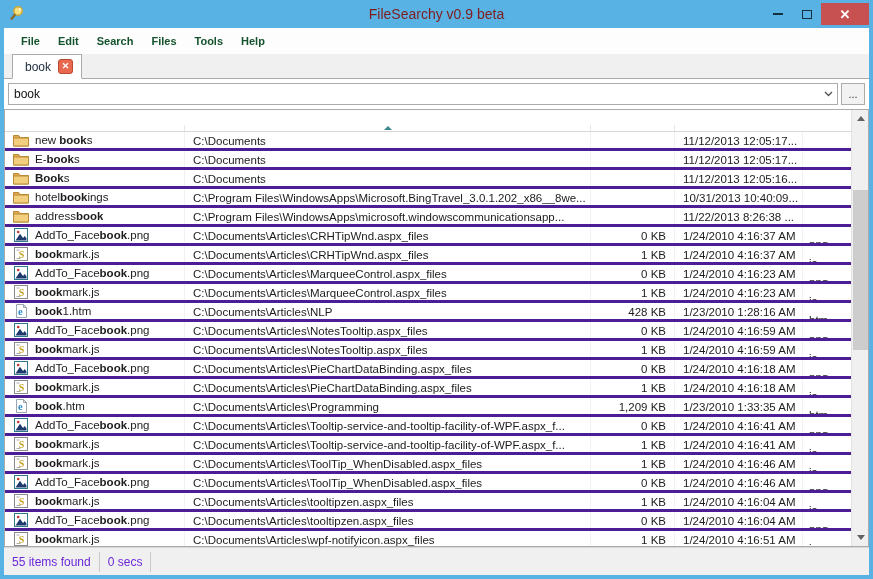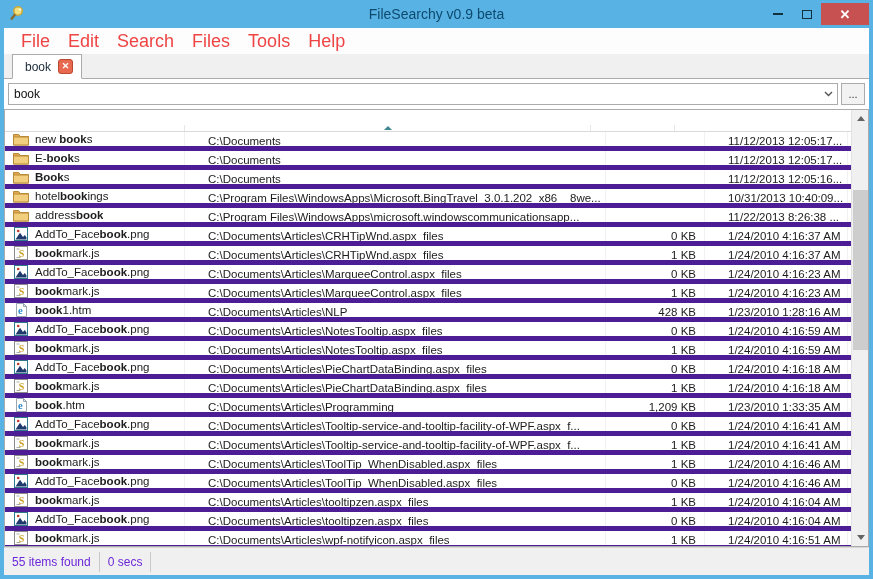--- a/index.html
+++ b/index.html
@@ -5,35 +5,35 @@
   * { margin:0; padding:0; box-sizing:border-box; }
   html,body { background:#888; font-family:"Liberation Sans", sans-serif; }
   .window {
     position:relative; width:873px; height:579px;
     background:var(--titlebar-bg,#59B2E4);
     display:flex; flex-direction:column; overflow:hidden;
   }
   
   .titlebar { height:28px; display:flex; align-items:center; position:relative; flex:0 0 auto; }
   .app-icon { margin-left:6px; width:22px; height:22px; display:flex; align-items:center; justify-content:center; }
-  .title { position:absolute; left:0; right:0; text-align:center; font-size:14px; color:#0c4a6e; }
+  .title { position:absolute; left:0; right:0; text-align:center; font-size:14px; color:#7f1d1d; }
   .winbtns { margin-left:auto; display:flex; align-items:flex-start; height:100%; z-index:2; }
   .wb { display:flex; align-items:center; justify-content:center; cursor:default; }
   .wb.min, .wb.max { width:29px; height:22px; margin-top:3px; }
   .minbar { width:10px; height:2px; background:#13303f; }
   .maxbox { width:10px; height:9px; border:1px solid #13303f; }
   .wb.close {
     width:48px; height:22px; margin-top:3px; margin-right:4px;
     background:var(--close-button-bg,#C75050); color:#fff; font-size:13px; font-weight:bold;
   }
   
   .body { flex:1; margin:0 4px 4px 4px; background:#fff; display:flex; flex-direction:column; overflow:hidden; }
   
   .menubar { height:26px; background:#fdfdfd; display:flex; align-items:center; padding-left:8px; flex:0 0 auto; }
-  .menu-item { font-size:18px; color:#ef4444; padding:0 9px; line-height:26px; }
+  .menu-item { font-size:11px; color:#14532d; padding:0 9px; line-height:26px;font-weight:bold; }
   
   .tabrow { height:25px; background:#f0f0f0; border-bottom:1px solid #ababab; display:flex; align-items:flex-end; padding-left:8px; flex:0 0 auto; }
   .tab { height:25px; margin-bottom:-1px; background:#fff; border:1px solid #ababab; border-bottom:1px solid #fff;
          display:flex; align-items:center; gap:7px; padding:0 8px 0 12px; }
   .tab-label { font-size:12px; color:#1c2a3a; }
   .tabclose { width:15px; height:15px; border-radius:3px; background:var(--tab-close-bg,#E8694F);
               border:1px solid #b94a30; color:#fff; font-size:9px; font-weight:bold;
               display:flex; align-items:center; justify-content:center; line-height:1; }
   
   .searchrow { height:30px; display:flex; align-items:center; padding:0 4px; gap:3px; flex:0 0 auto; background:#fff; }
@@ -47,21 +47,21 @@
   .table { flex:1; position:relative; border:1px solid #ababab; overflow:hidden; background:#fff; }
   .thead, .row { display:grid; grid-template-columns:180px 406px 84px 128px 1fr; width:calc(100% - 17px); }
   .thead { height:22px; border-bottom:1px solid #d9d9d9; }
   .hcell { position:relative; font-size:12px; color:#2a2a2a; text-align:center; line-height:22px;
            border-right:1px solid #e6e6e6; overflow:hidden; white-space:nowrap;margin-top:15px; }
   .hcell:last-child { border-right:none; }
   .sortasc { position:absolute; top:1px; left:50%; margin-left:-4px; width:0; height:0;
              border-left:4px solid transparent; border-right:4px solid transparent;
              border-bottom:4px solid #3e8690; }
   .tbody { overflow:hidden; height:calc(100% - 22px); }
-  .row { height:19px; border-bottom:5px solid #4c1d95; font-size:11.5px; color:#1c1c1c;gap:15px; }
+  .row { height:19px; border-bottom:3px solid #4c1d95; font-size:11.5px; color:#1c1c1c; }
   .cell { line-height:18px; overflow:hidden; white-space:nowrap; border-right:1px solid #f1f1f1; }
   .cell.c0 { display:flex; align-items:center; gap:6px; padding-left:8px; }
   .cell.c0 .fname { overflow:hidden; white-space:nowrap; }
   .cell.c1 { padding-left:8px; }
   .cell.c2 { text-align:right; padding-right:8px; }
   .cell.c3 { padding-left:8px; }
   .cell.c4 { padding-left:6px; border-right:none;margin-top:8px; }
   .ficon { flex:0 0 auto; width:16px; height:14px; display:flex; align-items:center; justify-content:center; }
   
   .vscroll { position:absolute; top:0; right:0; bottom:0; width:17px; background:#f0f0f0; border-left:1px solid #e2e2e2; }

